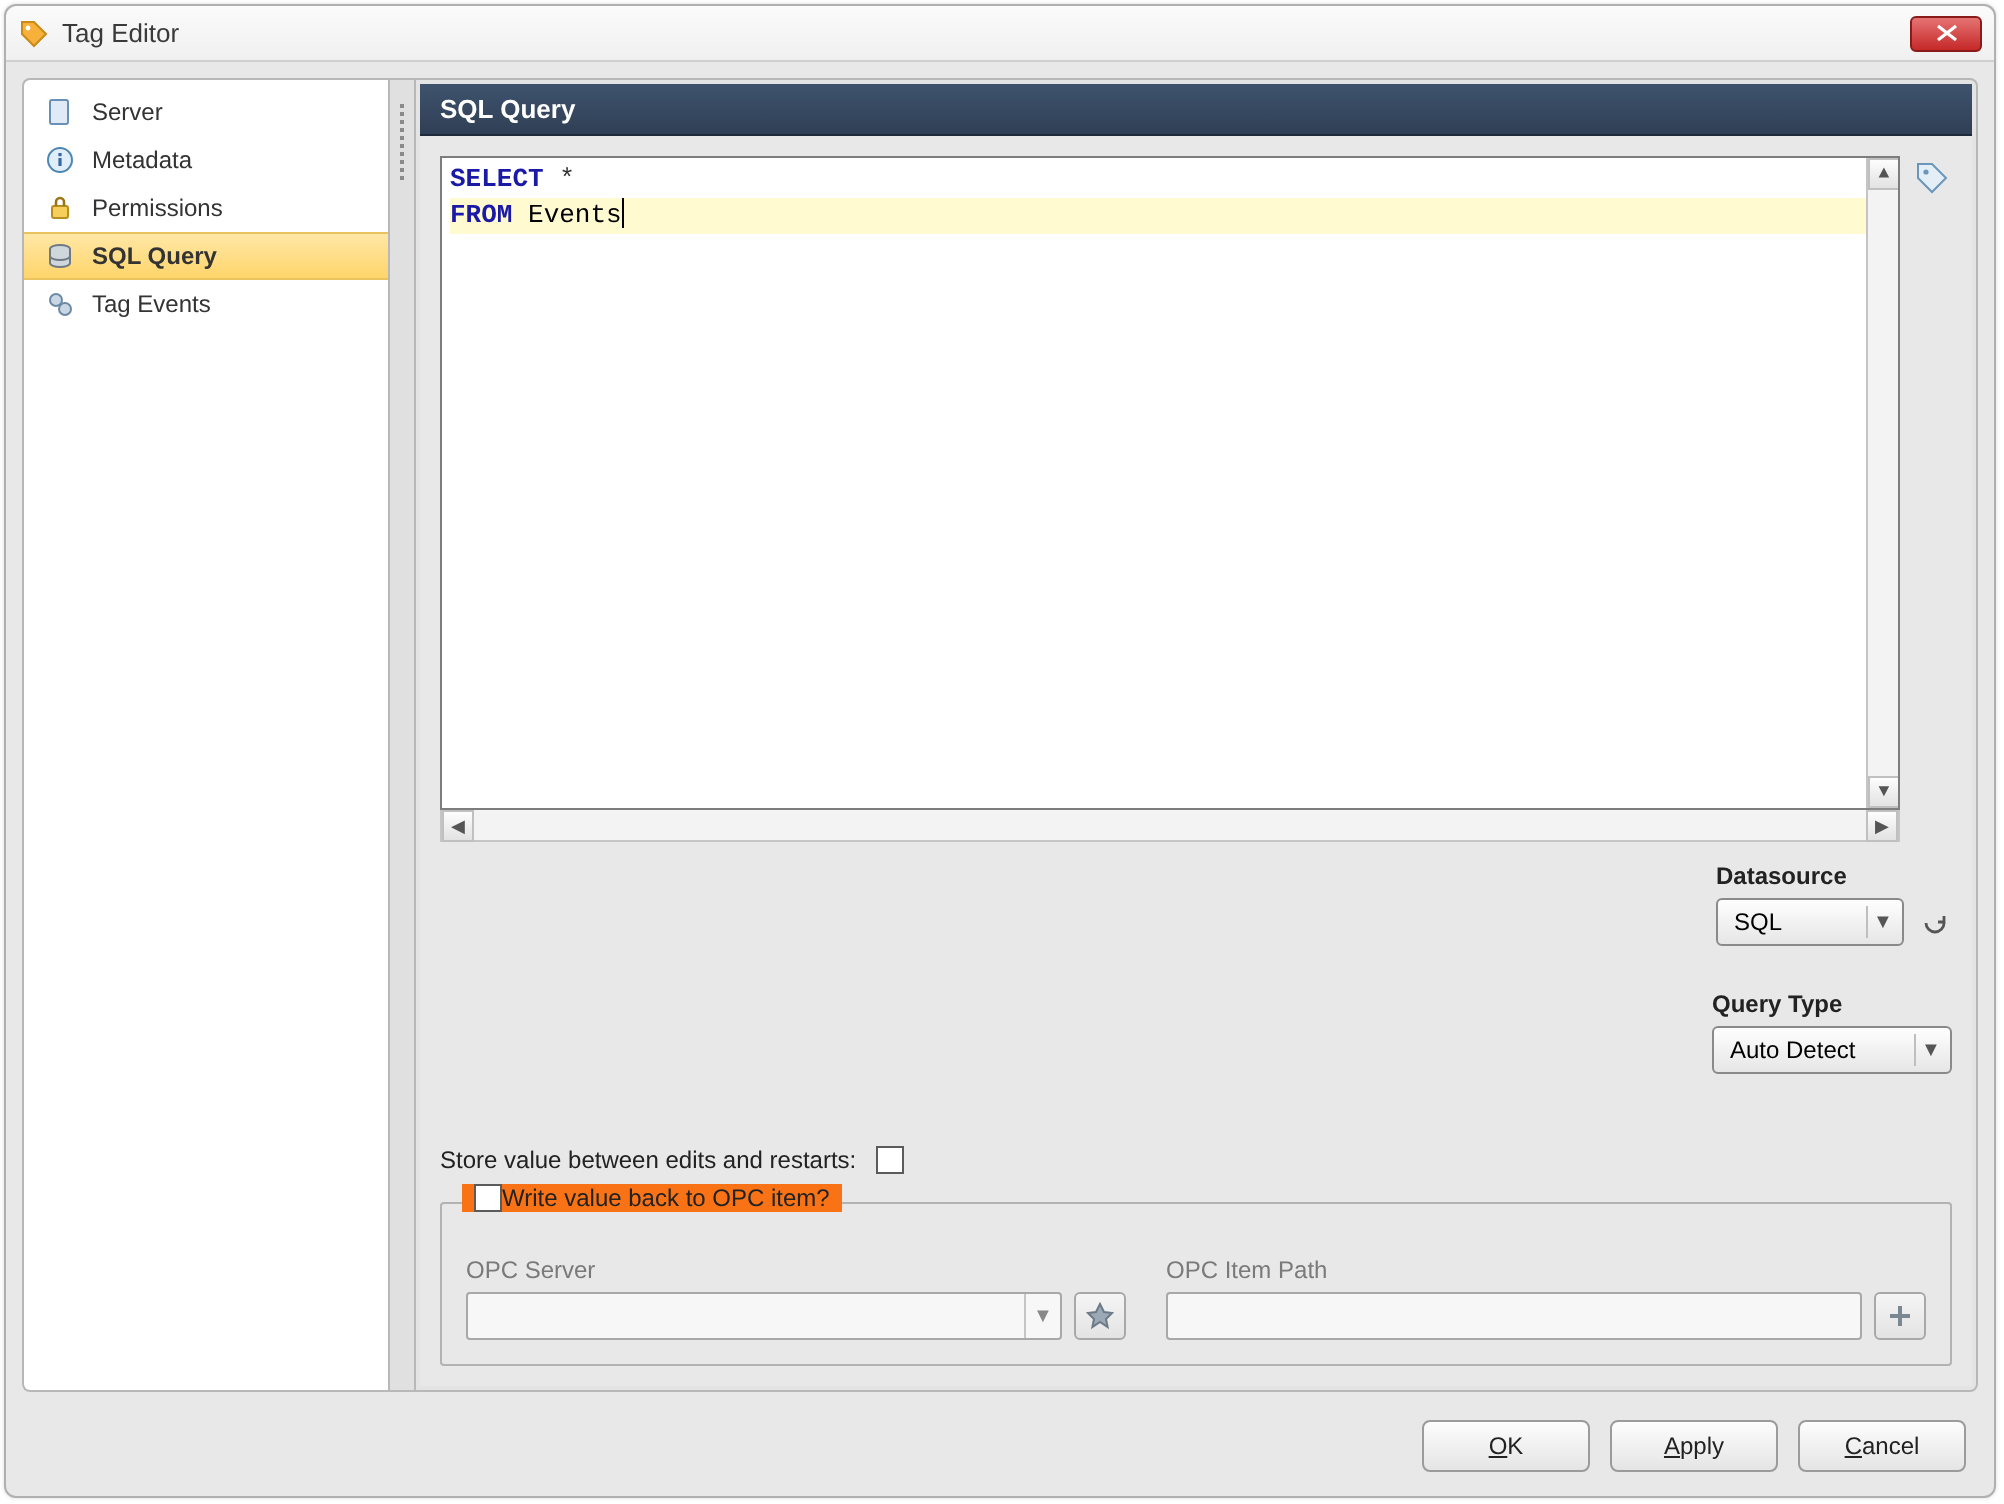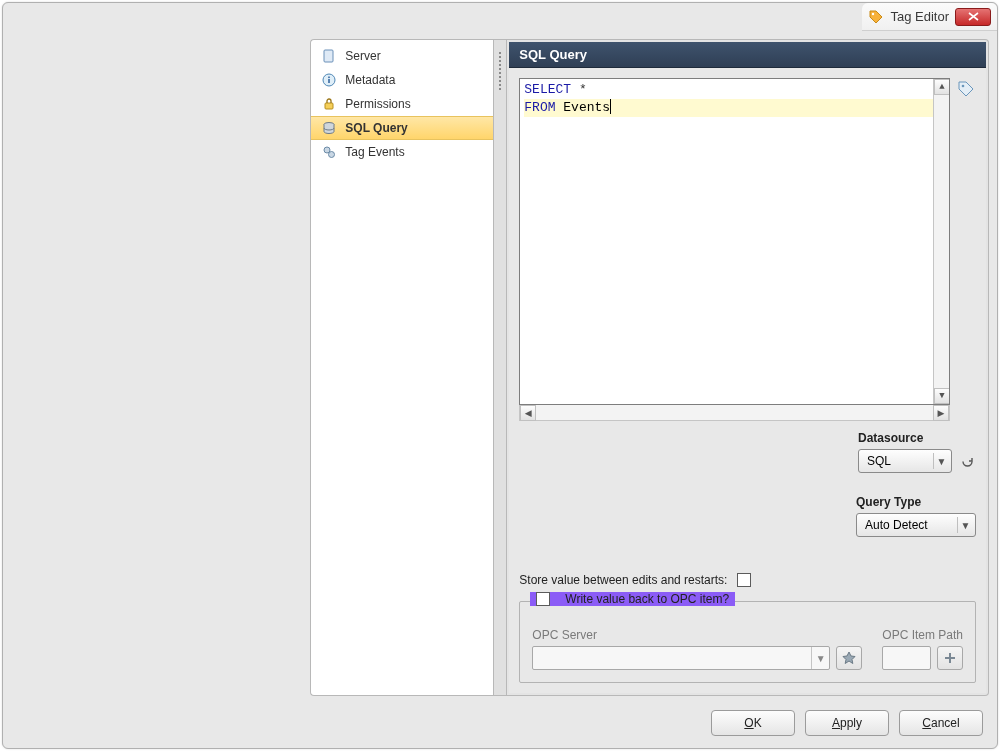--- a/index.html
+++ b/index.html
@@ -15,21 +15,20 @@
   .window {
     width: 996px;
     height: 747px;
     margin: 2px;
     border: 1px solid #b0b0b0;
     border-radius: 6px;
     background: #e8e8e8;
     display: flex;
     flex-direction: column;
     box-shadow: 0 0 2px rgba(0,0,0,0.15);
-    align-items: flex-end;
   }
 
   
   .titlebar {
     height: 28px;
     background: linear-gradient(#fbfbfb,#f0f0f0);
     border-bottom: 1px solid #cfcfcf;
     border-top-left-radius: 6px;
     border-top-right-radius: 6px;
     display: flex;
@@ -143,21 +142,21 @@
     position: relative;
     font-family: "Courier New", monospace;
     font-size: 13px;
     line-height: 18px;
     overflow: hidden;
   }
   .editor-content {
     padding: 2px 4px;
   }
   .hl-line { background: #fffad0; display:block; }
-  .kw { color: #1a1aa6; font-weight: normal; }
+  .kw { color: #1a1aa6; font-weight: bold; }
   .pl { color: #333; }
   .cursor {
     display:inline-block; width:1px; height:15px; background:#000; vertical-align:-3px;
   }
   .editor-vscroll {
     position: absolute; right: 0; top: 0; bottom: 0; width: 16px;
     background: #f3f3f3; border-left: 1px solid #c5c5c5;
     display:flex; flex-direction:column; justify-content:space-between;
   }
   .sb-btn {
@@ -218,23 +217,23 @@
   
   .fieldset {
     margin-top: 14px;
     border: 1px solid #b3b3b3;
     border-radius: 2px;
     padding: 10px 12px 12px 12px;
     position: relative;
   }
   .fieldset-legend {
     position: absolute; top: -10px; left: 10px;
-    background: #8b5cf6;
+    background: #f97316;
     padding: 0 6px;
-    display:flex; align-items:center; gap:15px;
+    display:flex; align-items:center; gap:0;
     color:#222;
   }
   .opc-row { display:flex; gap: 20px; margin-top:16px; }
   .opc-col { flex:1; display:flex; flex-direction:column; gap:4px; }
   .opc-label { color:#7a7a7a; }
   .opc-input-row { display:flex; gap:6px; align-items:center; }
   .textinput {
     flex:1; height:24px;
     border:1px solid #a8a8a8; background:#f7f7f7;
     border-radius:2px;

